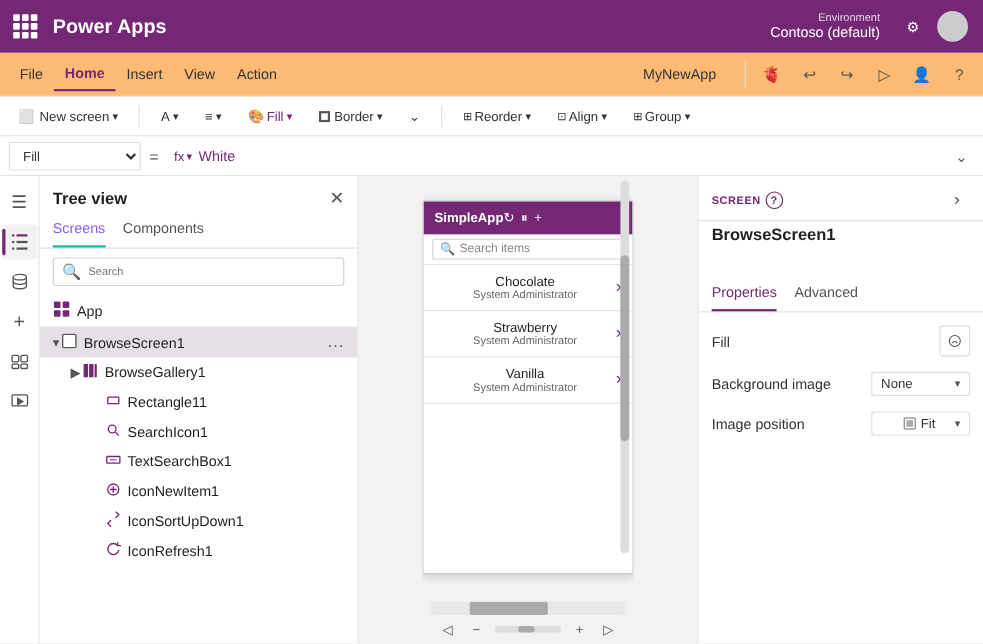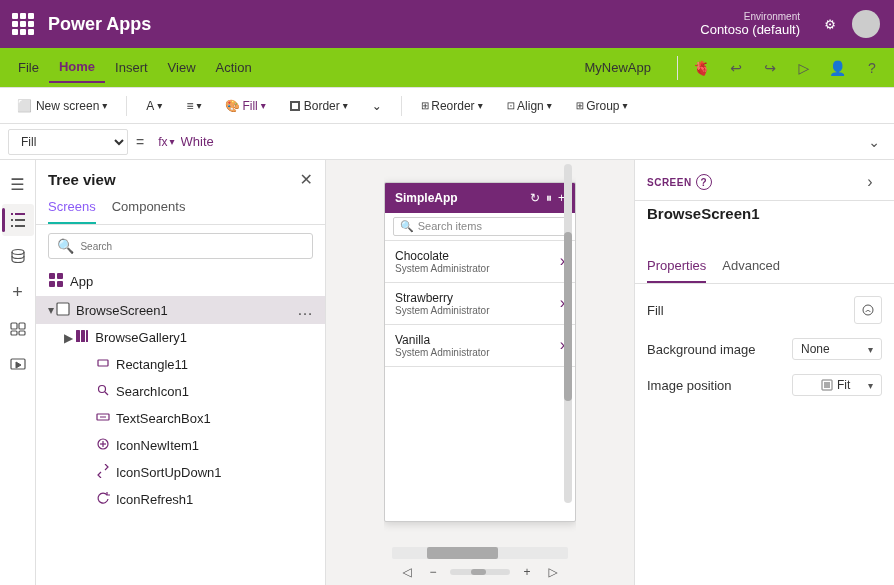--- a/index.html
+++ b/index.html
@@ -44,21 +44,21 @@
     .topbar-env-value { font-size: 13px; font-weight: 500; }
     .topbar-icon-btn {
       width: 32px; height: 32px;
       display: flex; align-items: center; justify-content: center;
       color: white; cursor: pointer; border-radius: 3px;
       margin-left: 4px;
     }
 
     
     .menubar {
-      background: #84cc16;
+      background: #fdba74;
       height: 40px;
       display: flex;
       align-items: center;
       border-bottom: 1px solid #e0e0e0;
       padding: 0 8px;
     }
     .menubar-item {
       padding: 4px 10px;
       cursor: pointer;
       font-size: 13px;
@@ -286,21 +286,20 @@
       border-radius: 2px;
       overflow: hidden;
       box-shadow: 0 2px 8px rgba(0,0,0,0.15);
       flex-shrink: 0;
     }
     .phone-header {
       background: #742774;
       padding: 8px 10px;
       display: flex;
       align-items: center;
-      justify-content: space-between;
     }
     .phone-header-title { color: white; font-size: 12px; font-weight: 600; }
     .phone-header-icons { display: flex; gap: 6px; }
     .phone-header-icon { color: white; font-size: 12px; cursor: pointer; }
     .phone-search {
       padding: 4px 8px;
       border-bottom: 1px solid #e0e0e0;
     }
     .phone-search-box {
       display: flex; align-items: center;
@@ -310,21 +309,21 @@
       font-size: 11px;
       color: #888;
     }
     .phone-search-icon { margin-right: 4px; font-size: 11px; color: #888; }
     .phone-item {
       display: flex; align-items: center;
       padding: 8px 10px;
       border-bottom: 1px solid #e0e0e0;
       cursor: pointer;
     }
-    .phone-item-info { flex: 1; }
+    .phone-item-info { flex: 1; text-align: center; }
     .phone-item-name { font-size: 12px; font-weight: 500; color: #1f1f1f; }
     .phone-item-sub { font-size: 10px; color: #666; }
     .phone-item-arrow { color: #742774; font-size: 16px; }
     .canvas-nav-btn {
       width: 18px; height: 18px;
       display: flex; align-items: center; justify-content: center;
       cursor: pointer; color: #555; font-size: 12px;
     }
     .canvas-scrollbar-v {
       position: absolute;

